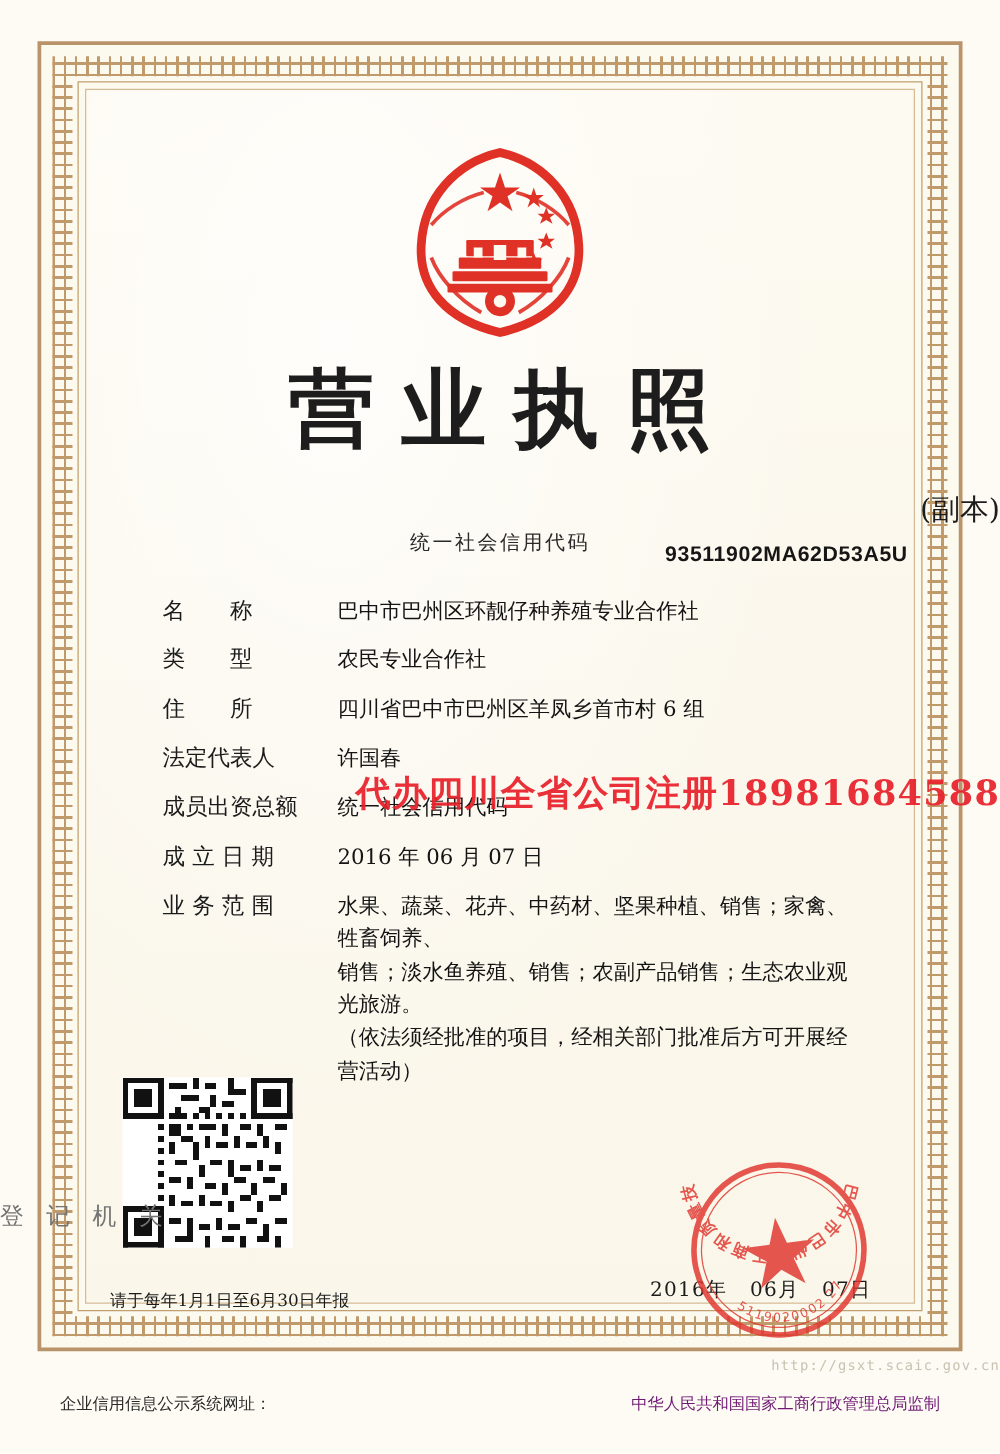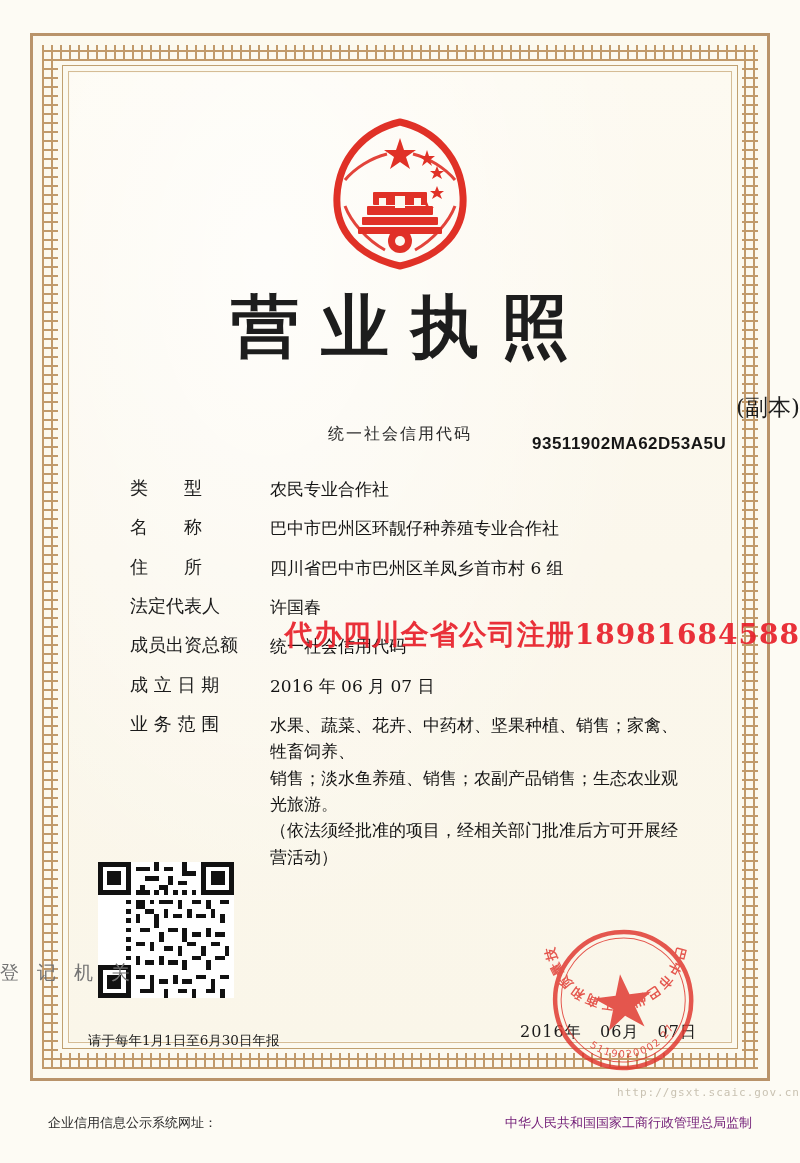--- a/index.html
+++ b/index.html
@@ -313,27 +313,27 @@
   </div>
 
   <div class="title">营业执照</div>
   <div class="subtitle">(副本)</div>
   <div class="code-label">统一社会信用代码</div>
   <div class="code-value">93511902MA62D53A5U</div>
 
   <div class="fields">
 
     <div class="row">
+      <div class="lbl tight">名　　称</div>
+      <div class="val">巴中市巴州区环靓仔种养殖专业合作社</div>
+    </div>
+
+    <div class="row">
       <div class="lbl tight">类　　型</div>
       <div class="val">农民专业合作社</div>
-    </div>
-
-    <div class="row">
-      <div class="lbl tight">名　　称</div>
-      <div class="val">巴中市巴州区环靓仔种养殖专业合作社</div>
     </div>
 
     <div class="row">
       <div class="lbl tight">住　　所</div>
       <div class="val">四川省巴中市巴州区羊凤乡首市村 6 组</div>
     </div>
 
     <div class="row">
       <div class="lbl tight">法定代表人</div>
       <div class="val">许国春</div>

